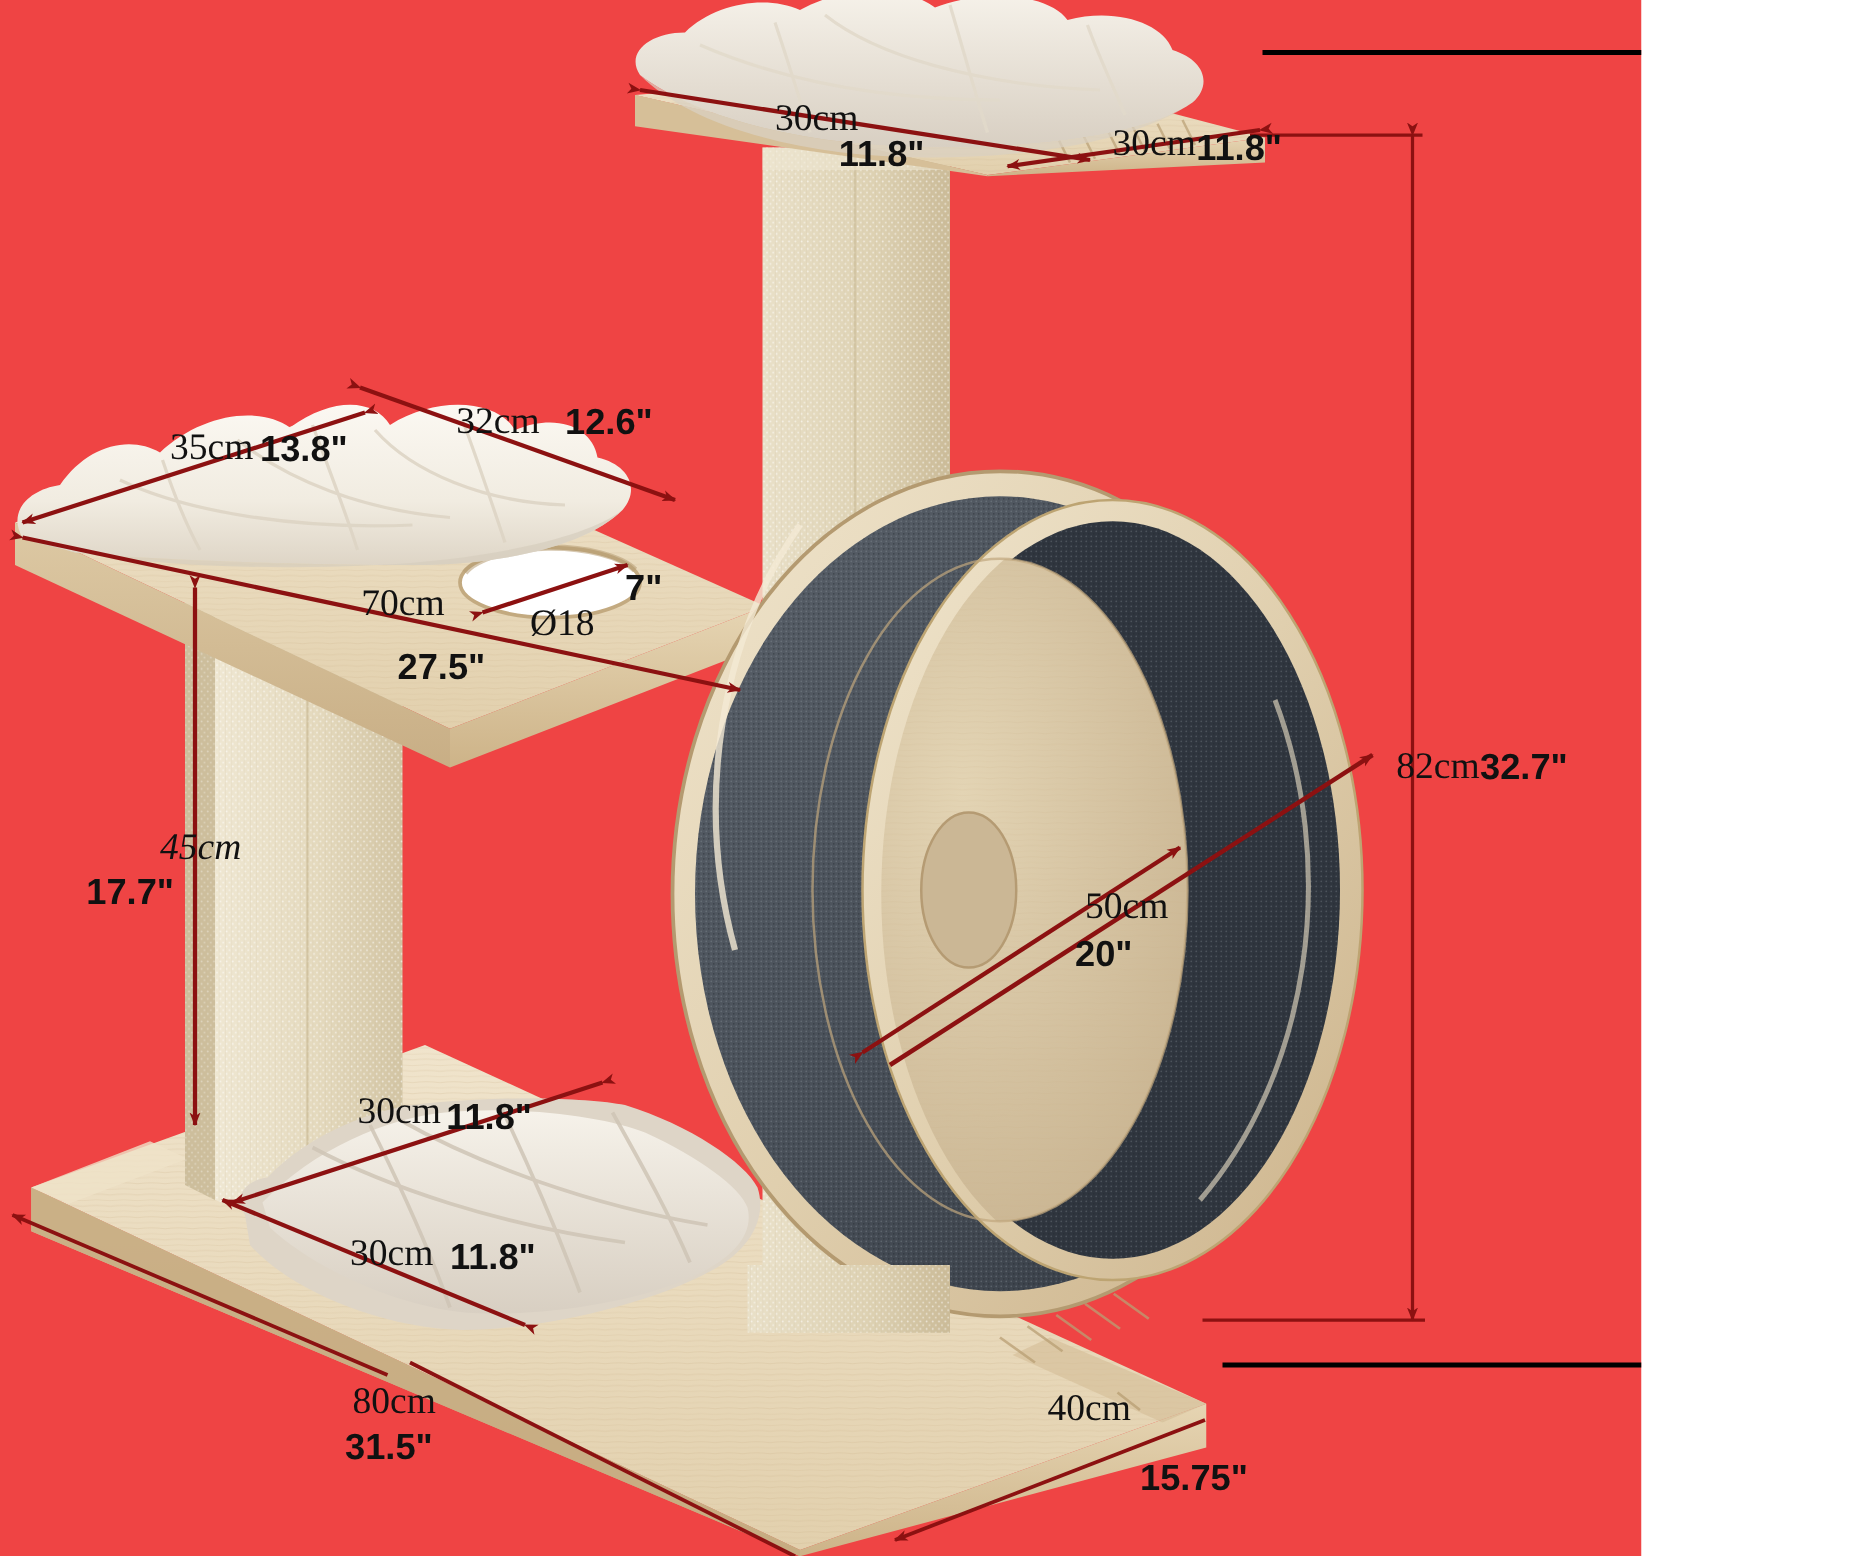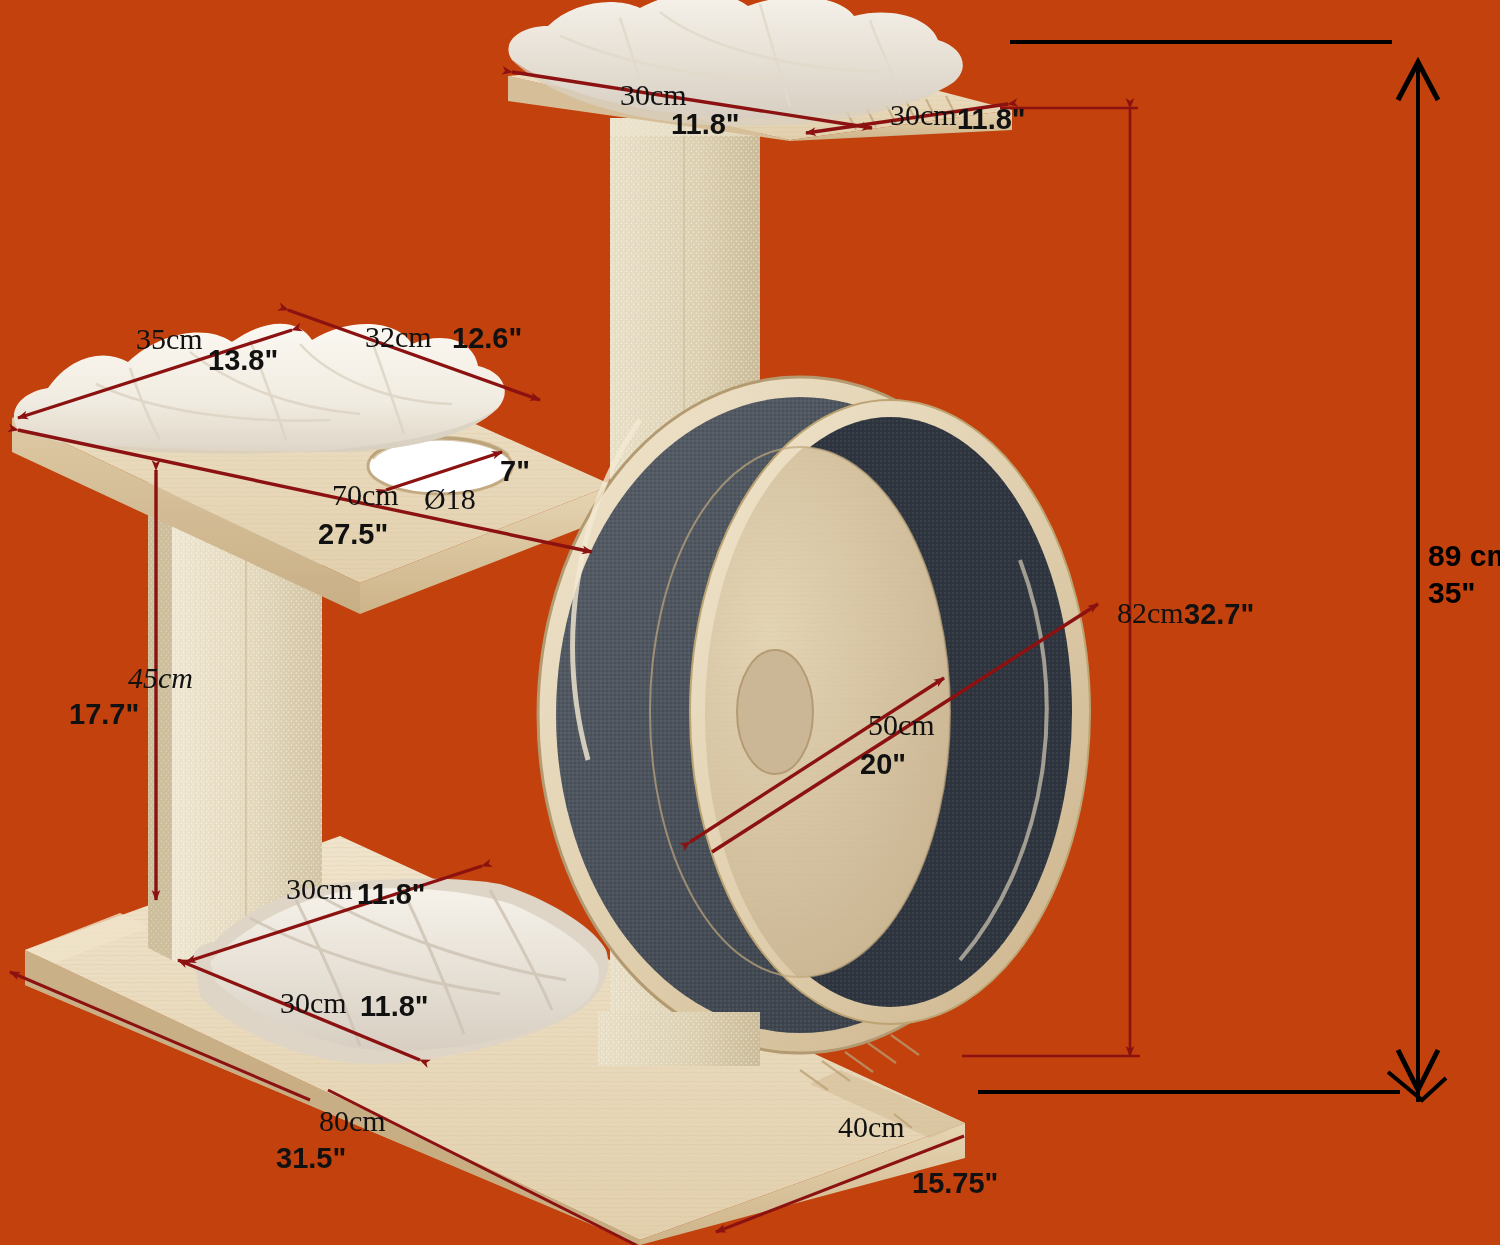--- a/index.html
+++ b/index.html
@@ -1,17 +1,17 @@
 <!DOCTYPE html>
 <html><head>
 <meta charset="utf-8">
 <style>
   html,body{margin:0;padding:0;background:#ffffff;}
   body{font-family:"Liberation Serif", serif;}
-  #stage{position:relative;width:1500px;height:1245px;background:#c2410c;overflow:hidden;}
+  #stage{position:relative;width:1313px;height:1245px;background:#ef4444;overflow:hidden;}
   #stage svg.layer{position:absolute;left:0;top:0;width:1500px;height:1245px;}
   .dimtext{position:absolute;white-space:nowrap;color:#111111;}
   .cm{font-family:"Liberation Serif", serif;font-size:30px;letter-spacing:0px;}
   .inch{font-family:"Liberation Sans", sans-serif;font-weight:bold;font-size:29px;}
   .blk{font-family:"Liberation Sans", sans-serif;font-weight:bold;font-size:30px;color:#000;}
 </style>
 </head>
 <body>
 
 <div id="stage">
@@ -286,48 +286,48 @@
       <path d="M1388 1072 L1422 1100 L1446 1078" stroke-width="4"></path>
     </g>
   </svg>
 
   <div class="dimtext cm" style="left:620px;top:78px;">30cm</div>
   <div class="dimtext inch" style="left:671px;top:108px;">11.8"</div>
 
   <div class="dimtext cm" style="left:890px;top:98px;">30cm</div>
   <div class="dimtext inch" style="left:957px;top:103px;">11.8"</div>
 
-  <div class="dimtext cm" style="left:136px;top:322px;">35cm</div>
+  <div class="dimtext cm" style="left:136px;top:341px;">35cm</div>
   <div class="dimtext inch" style="left:208px;top:344px;">13.8"</div>
 
   <div class="dimtext cm" style="left:365px;top:320px;">32cm</div>
   <div class="dimtext inch" style="left:452px;top:322px;">12.6"</div>
 
-  <div class="dimtext cm" style="left:289px;top:478px;margin-left:43px;">70cm</div>
+  <div class="dimtext cm" style="left:289px;top:466px;">70cm</div>
   <div class="dimtext inch" style="left:318px;top:518px;">27.5"</div>
 
   <div class="dimtext cm" style="left:424px;top:450px;margin-top:32px;">Ø18</div>
   <div class="dimtext inch" style="left:500px;top:455px;">7"</div>
 
   <div class="dimtext cm" style="left:128px;top:661px;font-style:italic;">45cm</div>
   <div class="dimtext inch" style="left:69px;top:698px;">17.7"</div>
 
   <div class="dimtext cm" style="left:1117px;top:596px;">82cm</div>
   <div class="dimtext inch" style="left:1184px;top:598px;">32.7"</div>
 
   <div class="dimtext cm" style="left:868px;top:708px;">50cm</div>
   <div class="dimtext inch" style="left:860px;top:748px;">20"</div>
 
   <div class="dimtext cm" style="left:286px;top:872px;">30cm</div>
   <div class="dimtext inch" style="left:357px;top:878px;">11.8"</div>
 
   <div class="dimtext cm" style="left:280px;top:986px;">30cm</div>
   <div class="dimtext inch" style="left:360px;top:990px;">11.8"</div>
 
-  <div class="dimtext cm" style="left:282px;top:1104px;margin-left:37px;">80cm</div>
+  <div class="dimtext cm" style="left:282px;top:1104px;">80cm</div>
   <div class="dimtext inch" style="left:276px;top:1142px;">31.5"</div>
 
   <div class="dimtext cm" style="left:838px;top:1110px;">40cm</div>
   <div class="dimtext inch" style="left:912px;top:1167px;">15.75"</div>
 
   <div class="dimtext blk" style="left:1428px;top:539px;">89 cm</div>
   <div class="dimtext blk" style="left:1428px;top:576px;">35"</div>
 
 </div>
 

